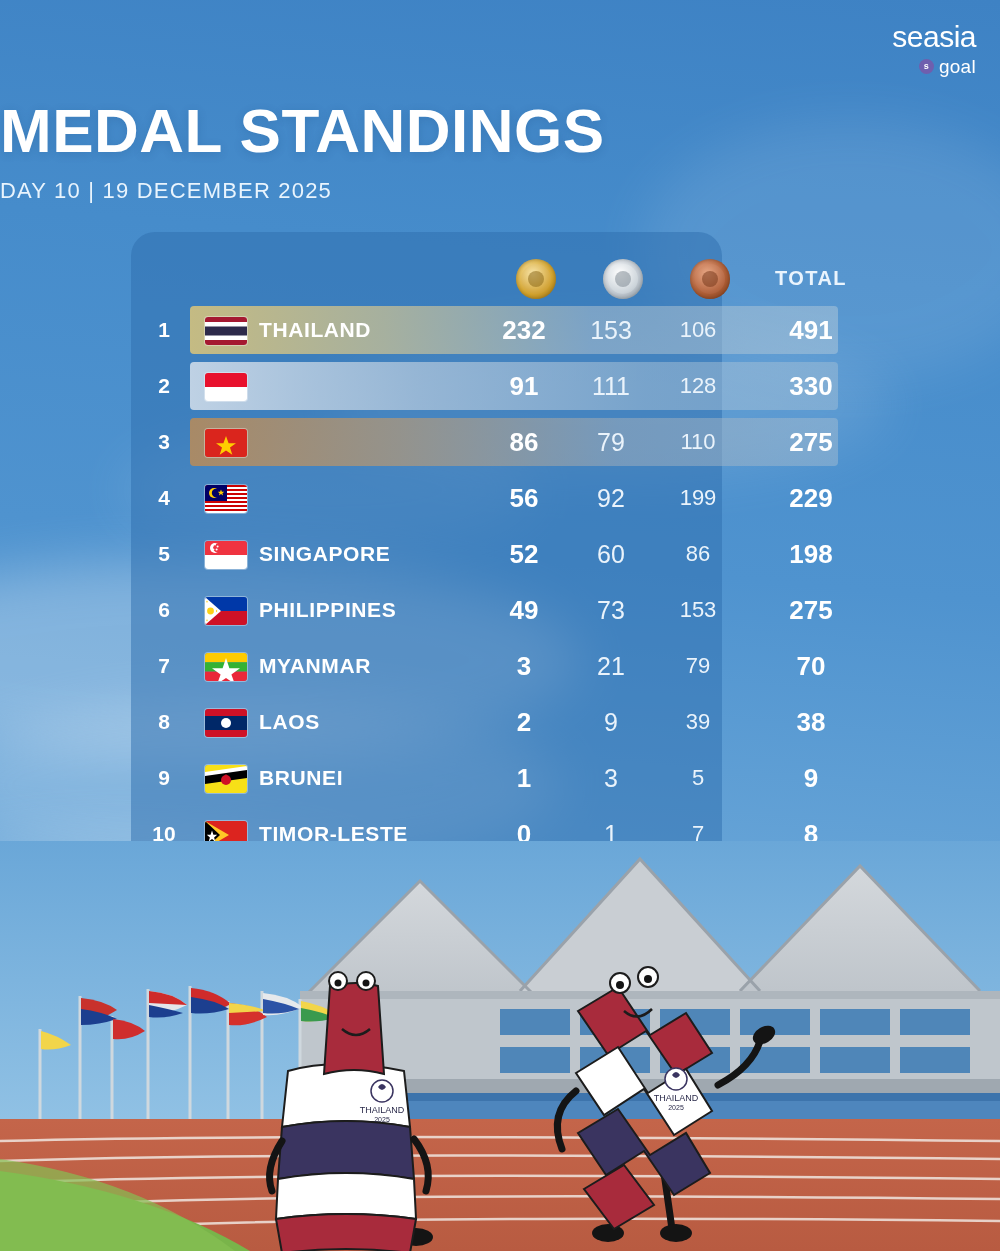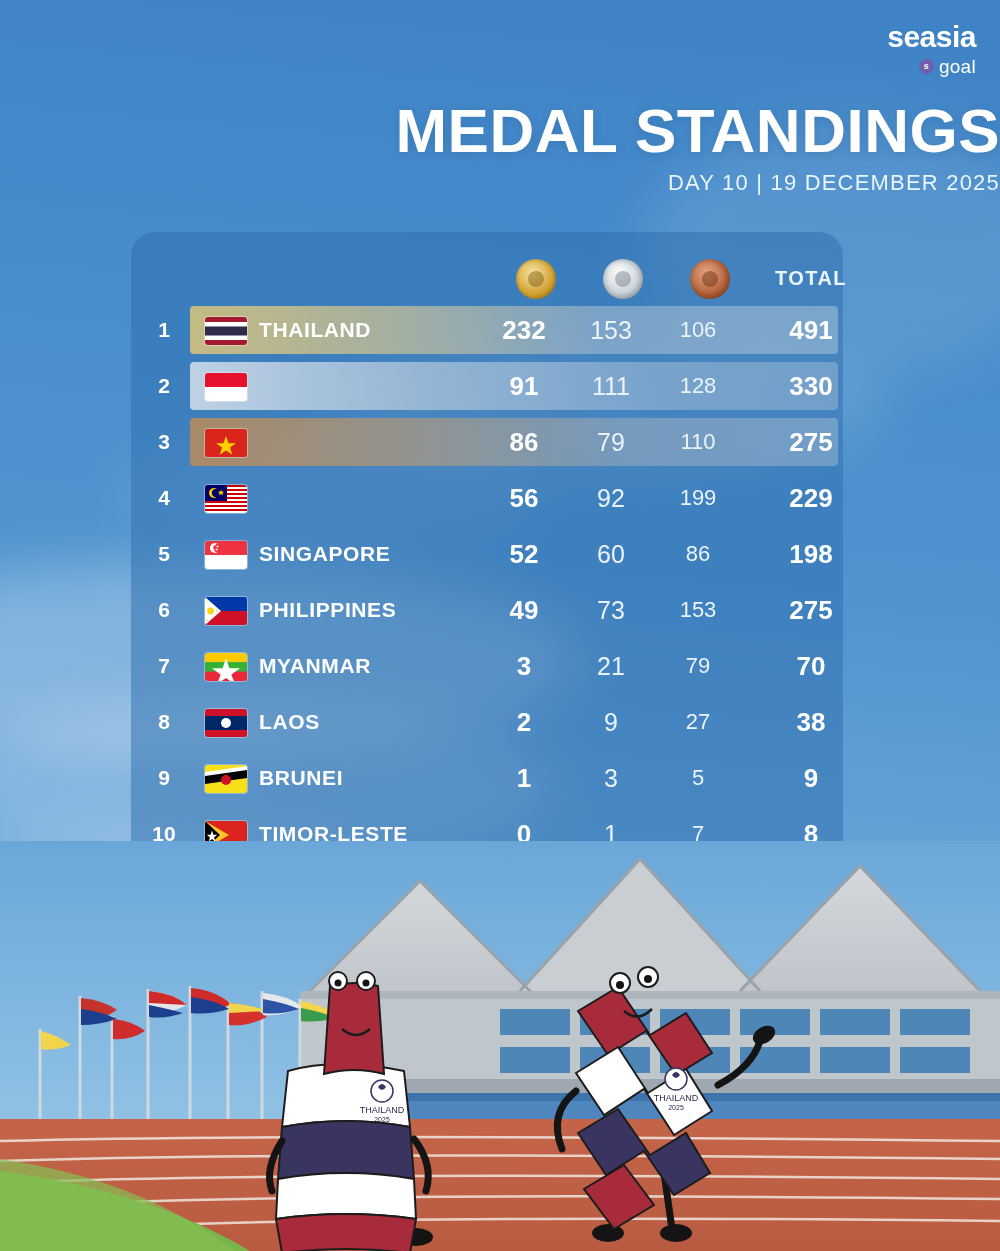--- a/index.html
+++ b/index.html
@@ -37,21 +37,21 @@
   
   #brand {
     position: absolute;
     right: 24px;
     top: 22px;
     text-align: right;
     z-index: 40;
   }
   #brand .brand-word {
     font-size: 30px;
-    font-weight: 700;
+    font-weight: 400;
     color: #ffffff;
     letter-spacing: -0.5px;
     line-height: 1;
   }
   #brand .brand-sub {
     margin-top: 5px;
     display: flex;
     align-items: center;
     justify-content: flex-end;
     gap: 5px;
@@ -73,45 +73,45 @@
     font-weight: 400;
     color: #ffffff;
     letter-spacing: .3px;
   }
 
   
   #headline {
     position: absolute;
     left: 0; right: 0;
     top: 100px;
-    text-align: right;
+    text-align: left;
     z-index: 30;
   }
   #headline .title {
     font-size: 62px;
     font-weight: 700;
     color: #ffffff;
     letter-spacing: 0.5px;
     line-height: 1;
     text-shadow: 0 2px 10px rgba(18,60,110,.18);
   }
   #headline .subtitle {
-    margin-top: 8px;
+    margin-top: 16px;
     font-size: 22px;
     font-weight: 400;
     color: #e9f4fd;
     letter-spacing: 1.2px;
   }
 
   
   #panel {
     position: absolute;
     left: 131px;
     top: 232px;
-    width: 712px;
+    width: 591px;
     height: 662px;
     background: rgba(45,110,173,.50);
     border-radius: 24px;
     z-index: 20;
   }
 
   
   #medal-header {
     position: absolute;
     left: 0; right: 0;
@@ -436,21 +436,21 @@
             <svg viewBox="0 0 42 28">
               <rect width="42" height="7" fill="#CE1126"></rect>
               <rect y="7" width="42" height="14" fill="#002868"></rect>
               <rect y="21" width="42" height="7" fill="#CE1126"></rect>
       <circle cx="21" cy="14" r="5" fill="#fff"></circle>
             </svg>
           </div>
           <div class="country">LAOS</div>
           <div class="val gold">2</div>
           <div class="val silver">9</div>
-          <div class="val bronze">27</div>
+          <div class="val bronze">39</div>
           <div class="val total">38</div>
         </div>
         <div class="row r9">
           <div class="rank">9</div>
           <div class="flag">
             <svg viewBox="0 0 42 28">
               <rect width="42" height="28" fill="#F7E017"></rect>
       <polygon points="0,7 42,1 42,9 0,15" fill="#fff"></polygon>
               <polygon points="0,11 42,5 42,13 0,19" fill="#000"></polygon>
       <circle cx="21" cy="15" r="5" fill="#CF1126"></circle>

